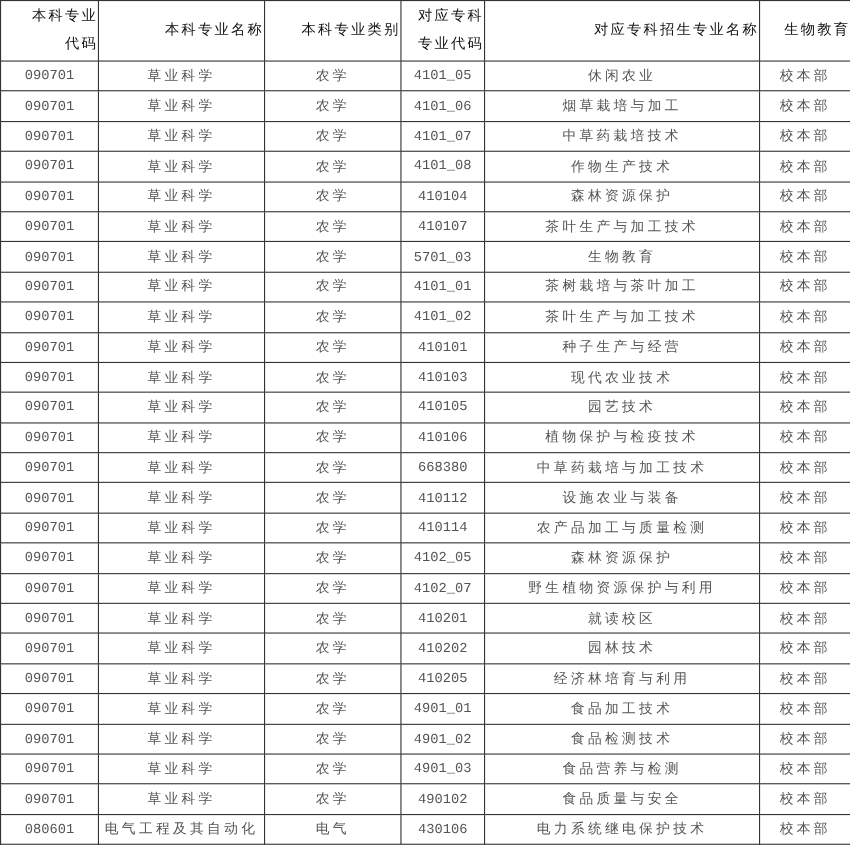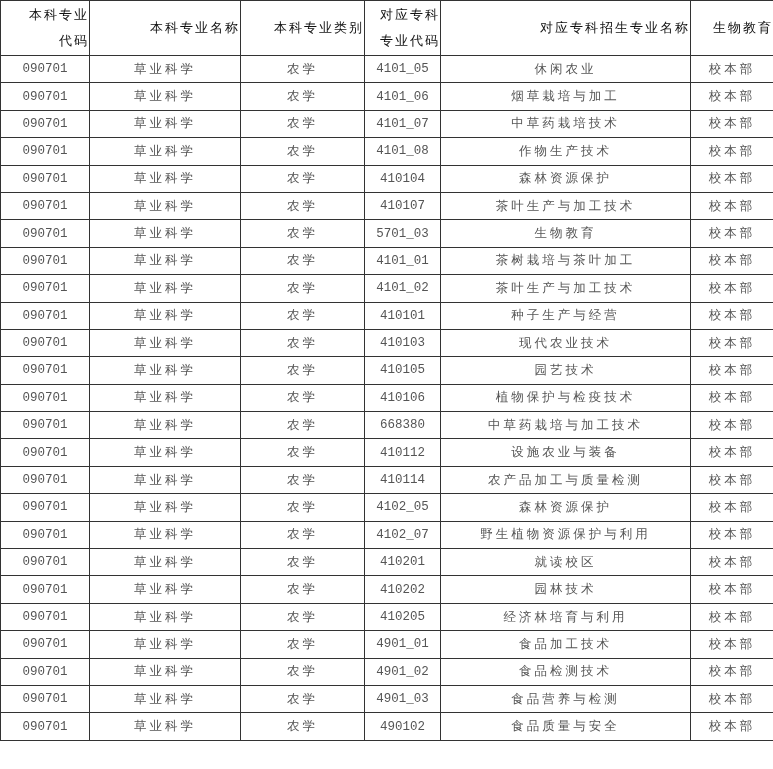--- a/index.html
+++ b/index.html
@@ -254,14 +254,22 @@
         <td class="campus">校本部</td>
       </tr>
       <tr>
         <td class="num">090701</td>
         <td class="cjk">草业科学</td>
         <td class="cjk">农学</td>
         <td class="num">490102</td>
         <td class="cjk">食品质量与安全</td>
         <td class="campus">校本部</td>
       </tr>
+      <tr>
+        <td class="num">080601</td>
+        <td class="cjk">电气工程及其自动化</td>
+        <td class="cjk">电气</td>
+        <td class="num">430106</td>
+        <td class="cjk">电力系统继电保护技术</td>
+        <td class="campus">校本部</td>
+      </tr>
     </tbody>
 </table>
 
 </body></html>

